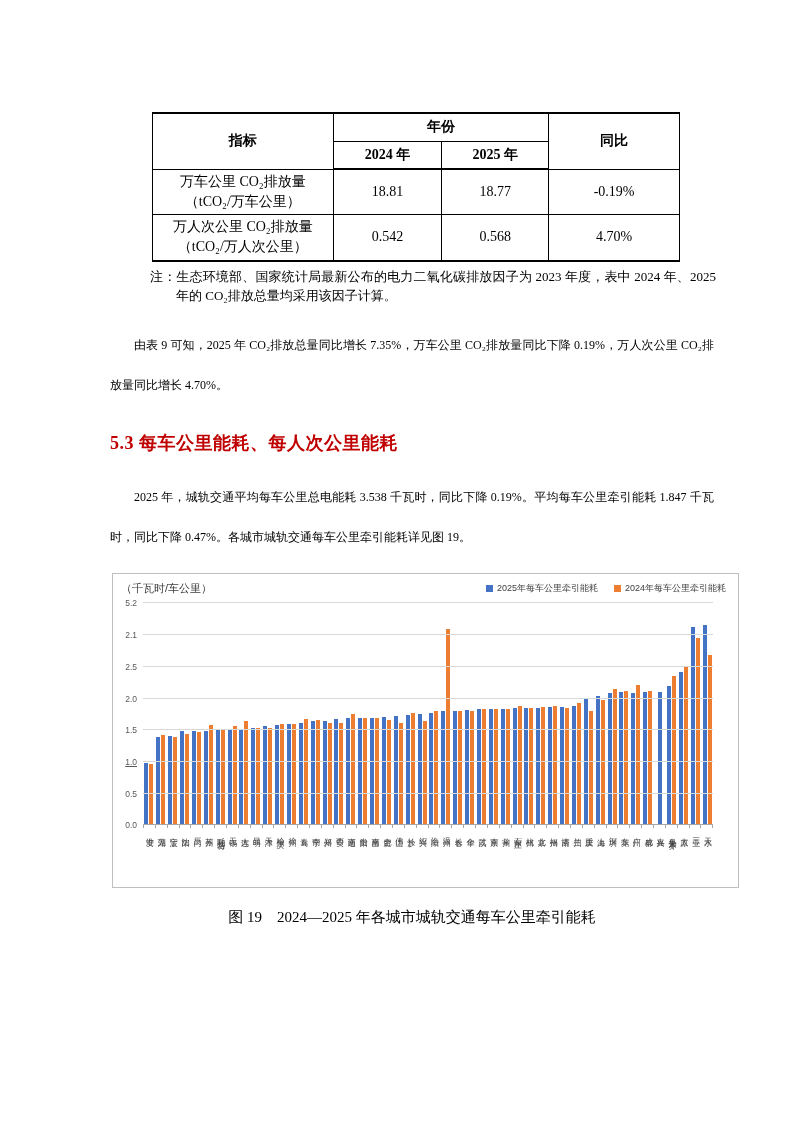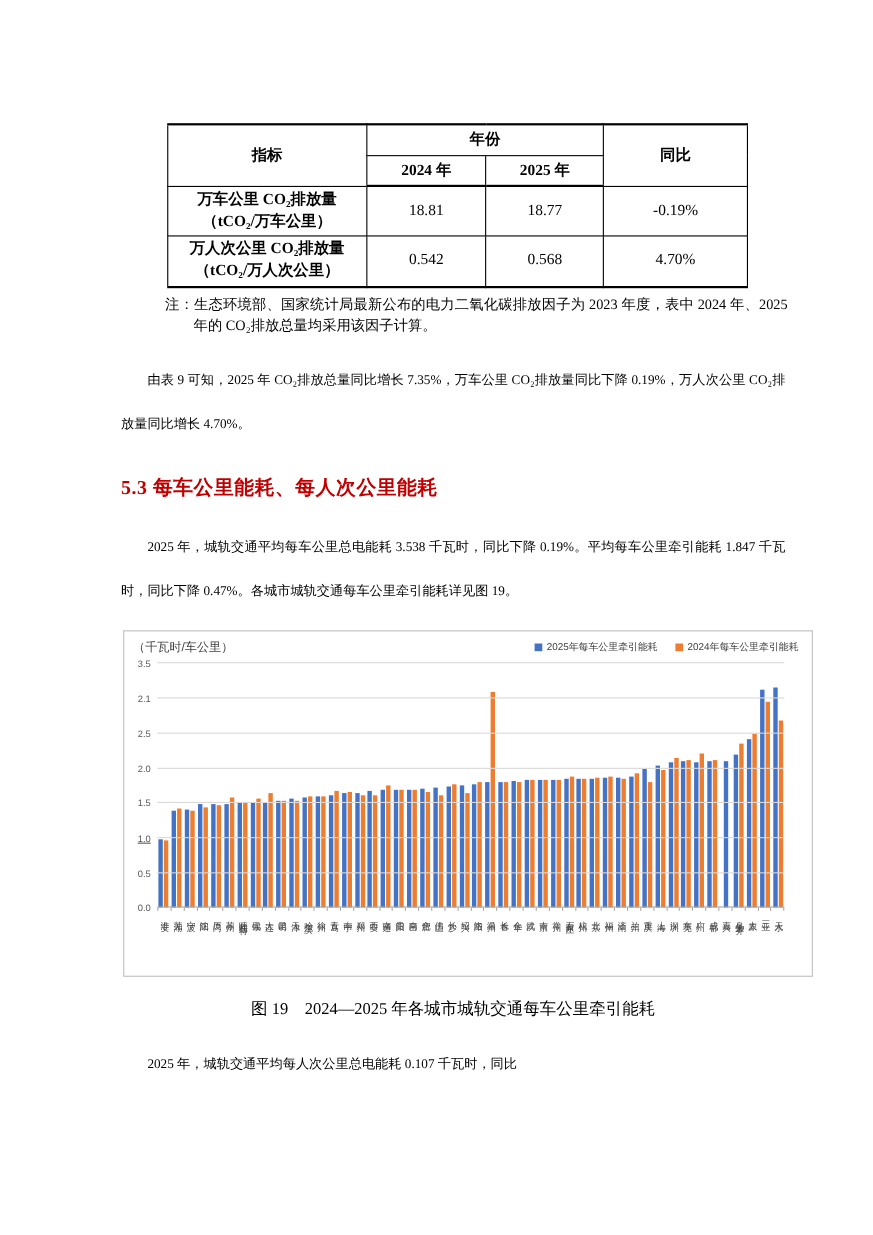--- a/index.html
+++ b/index.html
@@ -22,21 +22,21 @@
     border-top:2px solid #000; border-bottom:2px solid #000;
   }
   table.data-table th, table.data-table td {
     border:1px solid #000;
     text-align:center; vertical-align:middle;
     padding:2px 4px;
   }
   table.data-table tr.hdr1 th { height:28px; font-weight:bold; }
   table.data-table tr.hdr2 th { height:28px; font-weight:bold; border-bottom:2px solid #000; }
   table.data-table td { height:42px; }
-  td.ind-name { font-weight:bold; white-space:pre-line; line-height:1.45;margin-left:36px; }
+  td.ind-name { font-weight:normal; white-space:pre-line; line-height:1.45;margin-left:36px; }
   .col-ind { width:181px; } .col-y24 { width:109px; } .col-y25 { width:107px; } .col-yoy { width:131px; }
 
   .table-note {
     width:566px; margin:6px 0 0 40px;
     font-size:13px; line-height:1.45;
     padding-left:2em; text-indent:-2em;
     text-align:justify;
   }
 
   
@@ -155,21 +155,21 @@
         </span>
       </div>
       <div class="yaxis" id="yaxis">
           <div class="ylab" style="bottom: 0%;">0.0</div>
           <div class="ylab" style="bottom: 14.2857%;">0.5</div>
           <div class="ylab" style="bottom: 28.5714%; text-decoration: underline;">1.0</div>
           <div class="ylab" style="bottom: 42.8571%;">1.5</div>
           <div class="ylab" style="bottom: 57.1429%;">2.0</div>
           <div class="ylab" style="bottom: 71.4286%;">2.5</div>
           <div class="ylab" style="bottom: 85.7143%;">2.1</div>
-          <div class="ylab" style="bottom: 100%;">3.5</div>
+          <div class="ylab" style="bottom: 100%;">5.2</div>
         </div>
       <div class="plot" id="plot">
         <div class="bars" id="bars">
             <div class="slot">
               <div class="bar" style="height: 28%; background: rgb(68, 114, 196);"></div>
               <div class="bar" style="height: 27.4286%; background: rgb(237, 125, 49);"></div>
             </div>
             <div class="slot">
               <div class="bar" style="height: 39.7143%; background: rgb(68, 114, 196);"></div>
               <div class="bar" style="height: 40.8571%; background: rgb(237, 125, 49);"></div>
@@ -560,17 +560,16 @@
             <div class="xlab">三亚</div>
           </div>
           <div class="xlab-cell">
             <div class="xlab">天水</div>
           </div>
         </div>
     </div>
 
     <div class="fig-caption">图 19　2024—2025 年各城市城轨交通每车公里牵引能耗</div>
 
-    <p class="para p3">2025 年，城轨交通平均每人次公里总电能耗 0.107 千瓦时，同比</p>
 
   </div>
 
 </div>
 
 </body></html>

